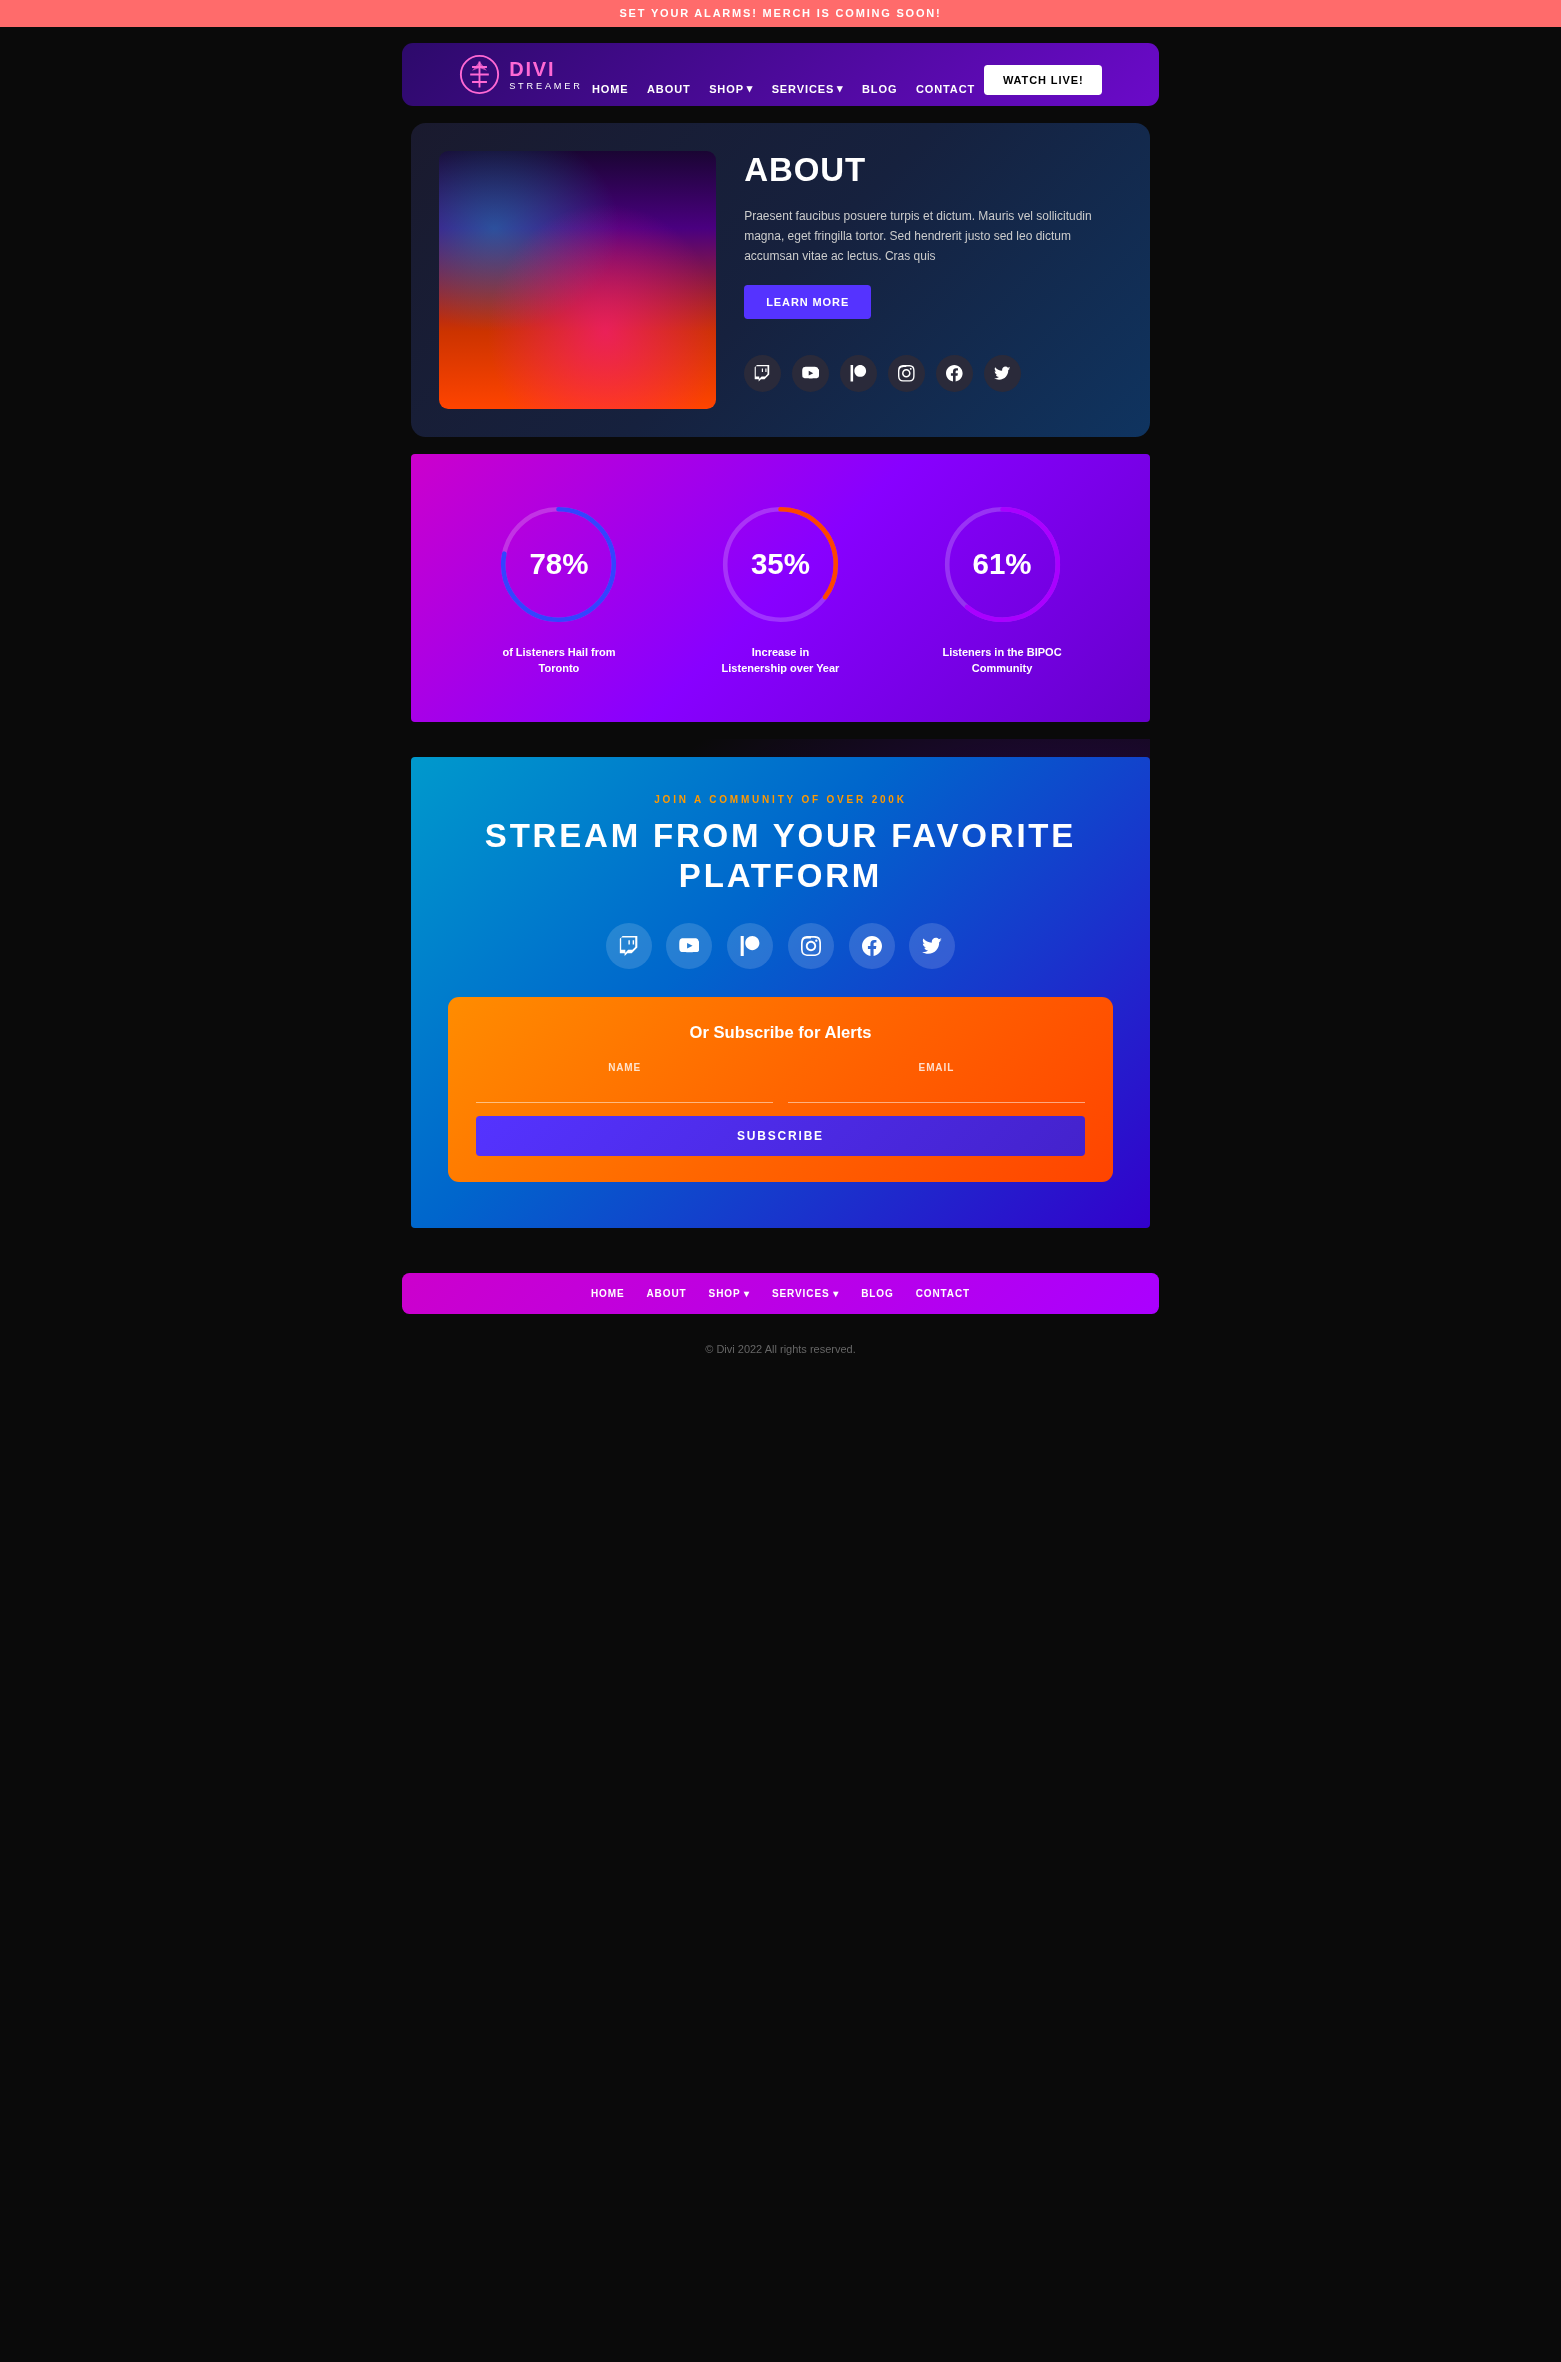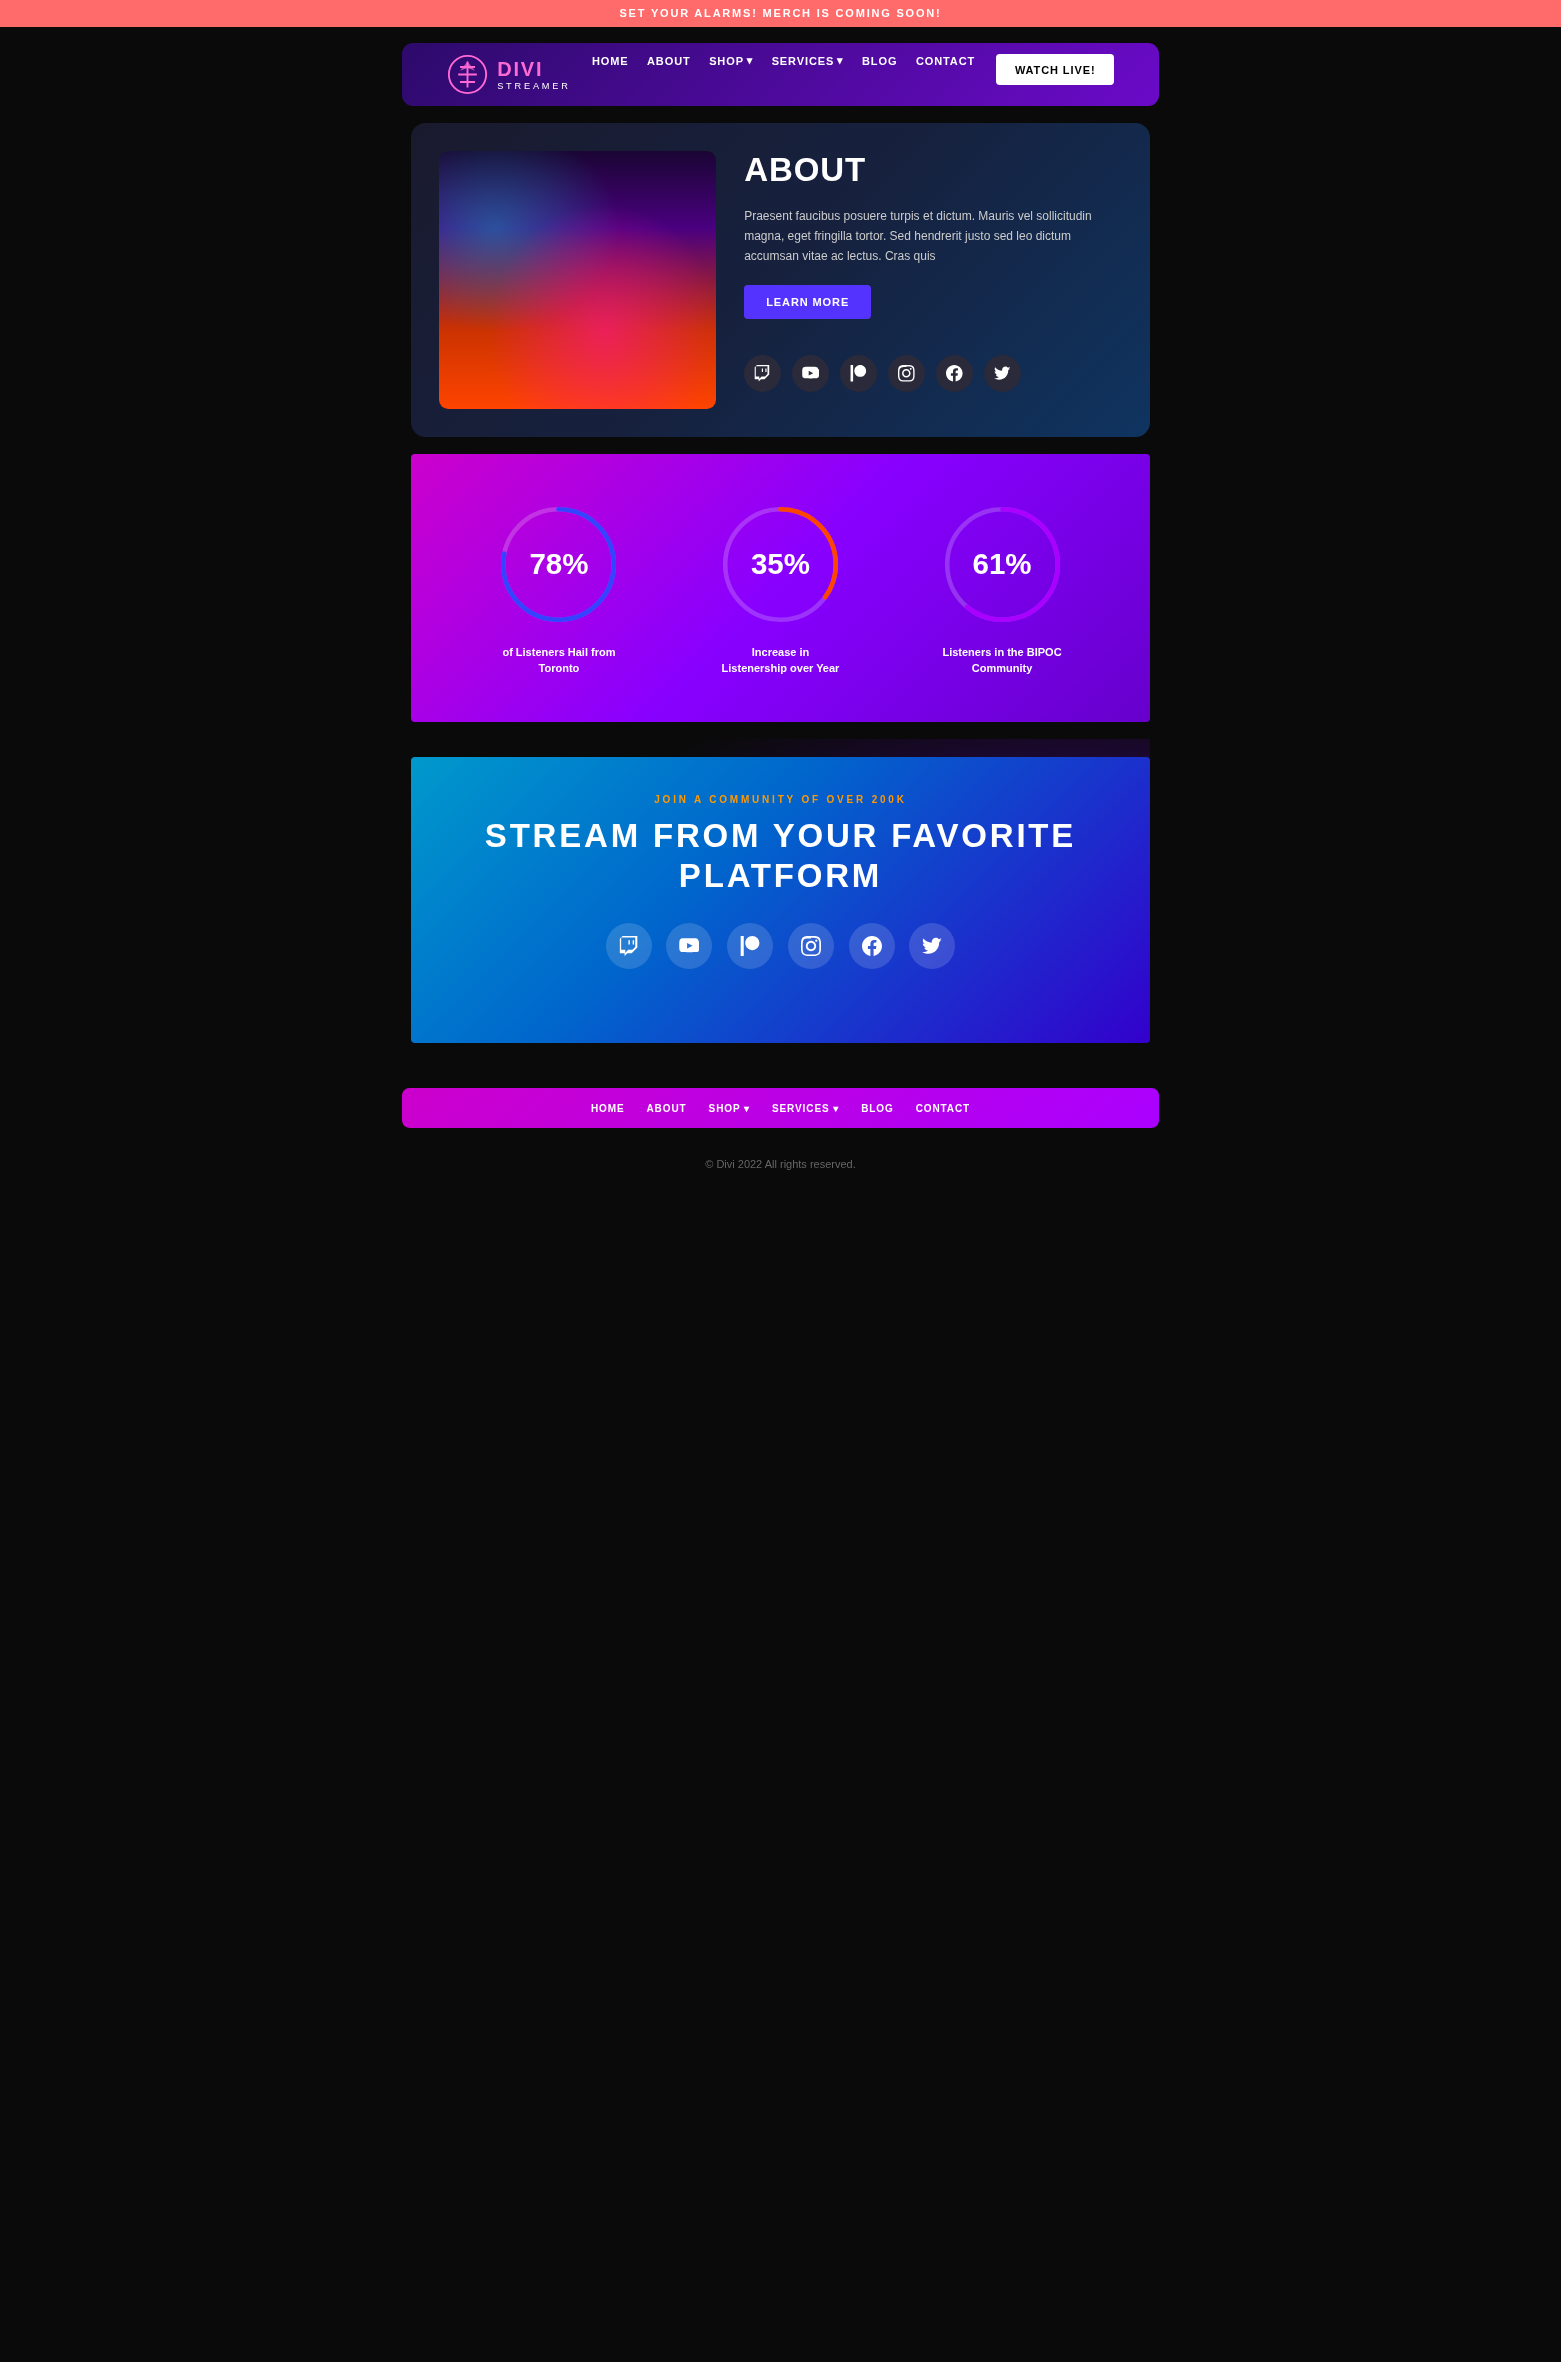--- a/index.html
+++ b/index.html
@@ -17,23 +17,23 @@
       padding: 7.4px;
       font-size: 11px;
       font-weight: bold;
       letter-spacing: 1.8px;
       color: #fff;
     }
 
     
     .header {
       background: linear-gradient(135deg, #2d0a6b 0%, #6b0ac9 100%);
-      padding: 11px 45px;
-      display: flex;
-      align-items: flex-start;
+      padding: 11px 57px;
+      display: flex;
+      align-items: flex-end;
       justify-content: space-between;
       max-width: 757px;
       margin: 16.6px auto;
       border-radius: 11px;
     }
     .logo-area {
       display: flex;
       align-items: center;
       gap: 9.2px;
     }
@@ -512,20 +512,34 @@
               <path d="M24 12.1C24 5.4 18.6 0 12 0S0 5.4 0 12.1C0 18.1 4.4 23.1 10.1 24v-8.4H7.1v-3.5h3V9.4c0-3 1.8-4.7 4.5-4.7 1.3 0 2.7.2 2.7.2v3h-1.5c-1.5 0-1.9.9-1.9 1.9v2.2h3.3l-.5 3.5h-2.8V24C19.6 23.1 24 18.1 24 12.1z"></path>
             </svg>
         </div>
         <div class="stream-social-circle">
           <svg width="20" height="20" viewBox="0 0 24 24" fill="white">
               <path d="M23.9 4.6c-.9.4-1.8.6-2.8.8 1-.6 1.8-1.6 2.2-2.7-.9.5-2 .9-3.1 1.1-1-1-2.3-1.6-3.6-1.6-2.7 0-4.9 2.2-4.9 4.9 0 .4 0 .8.1 1.1-4.1-.2-7.7-2.2-10.1-5.1-.4.7-.7 1.5-.7 2.4 0 1.7.9 3.2 2.2 4.1-.8 0-1.5-.2-2.2-.6v.1c0 2.4 1.7 4.3 3.9 4.8-.4.1-.8.2-1.3.2-.3 0-.6 0-.9-.1.6 1.9 2.4 3.3 4.5 3.3-1.6 1.3-3.7 2-5.9 2-.4 0-.8 0-1.1-.1 2.1 1.3 4.5 2.1 7.1 2.1 8.6 0 13.3-7.1 13.3-13.3v-.6c.9-.7 1.7-1.5 2.3-2.4l-.1-.1z"></path>
             </svg>
         </div>
       </div>
 
+      <div class="subscribe-box">
+        <h3 class="subscribe-title">Or Subscribe for Alerts</h3>
+        <div class="subscribe-fields">
+          <div class="subscribe-field-group">
+            <label class="field-label">NAME</label>
+            <input class="field-input" type="text" placeholder="" style="">
+          </div>
+          <div class="subscribe-field-group">
+            <label class="field-label">EMAIL</label>
+            <input class="field-input" type="email" placeholder="" style="">
+          </div>
+        </div>
+        <button class="subscribe-btn">SUBSCRIBE</button>
+      </div>
     </div>
   </div>
 
 </div>
 
 <nav class="footer-nav">
   <div class="footer-nav-items">
     <span class="footer-nav-item">HOME</span>
     <span class="footer-nav-item">ABOUT</span>
     <span class="footer-nav-item">

